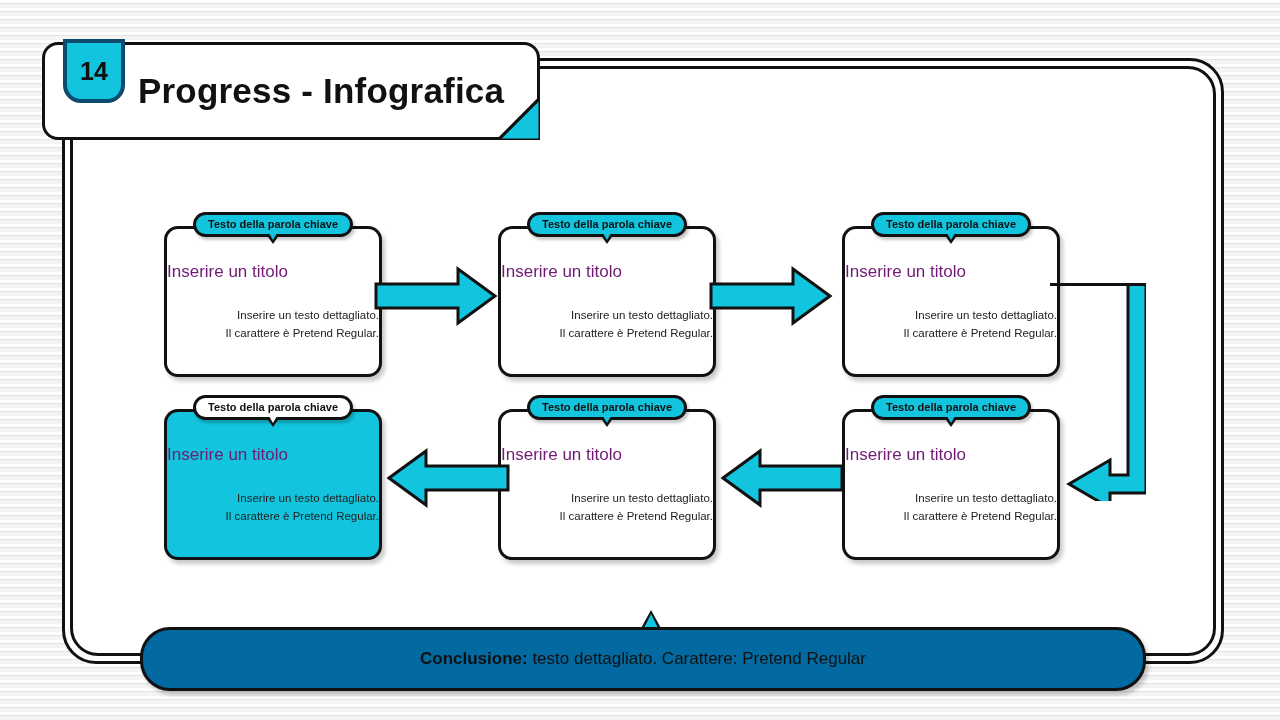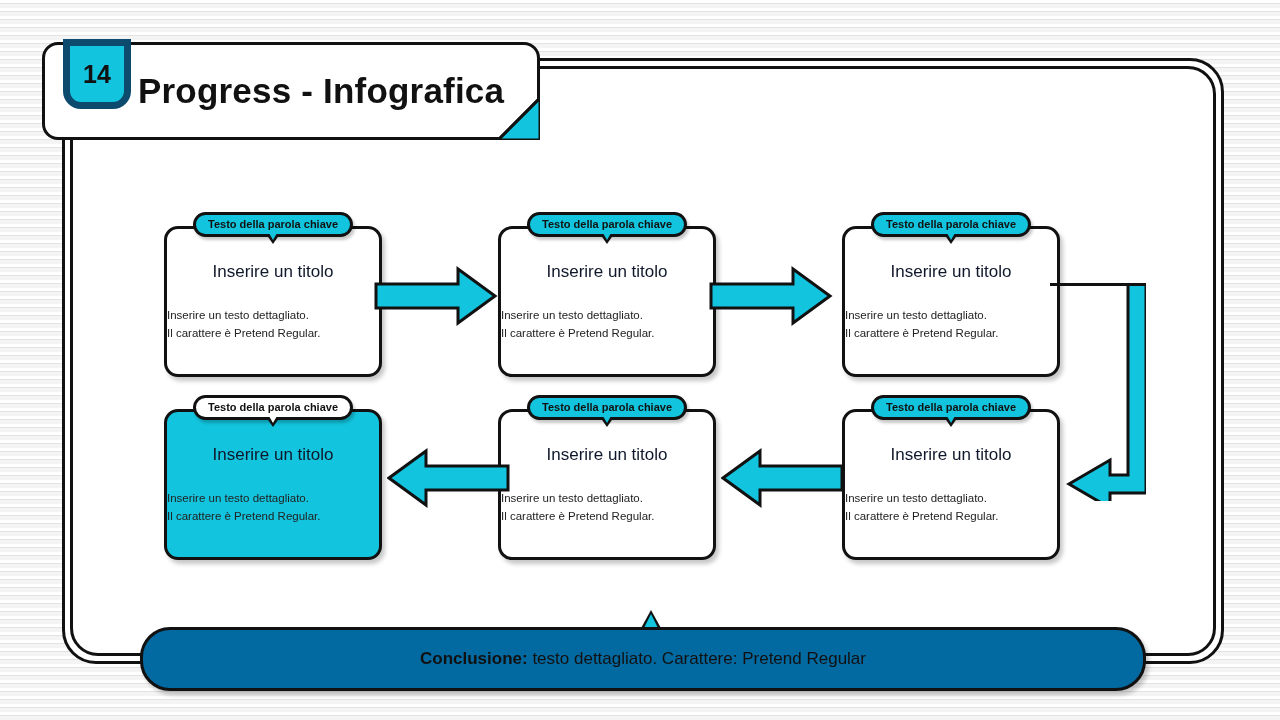--- a/index.html
+++ b/index.html
@@ -25,21 +25,21 @@
     border:3px solid #111111;border-radius:28px;background:transparent;
   }
 
   
   .title-card{
     position:absolute;left:42px;top:42px;width:492px;height:92px;
     background:#ffffff;border:3px solid #111111;border-radius:16px;
   }
   .title-num{
     position:absolute;left:18px;top:-6px;width:54px;height:56px;
-    background:#12C4DD;border:7px solid #0c4a6e;
+    background:#12C4DD;border:4px solid #0c4a6e;
     border-radius:0 0 18px 18px;
     display:flex;align-items:center;justify-content:center;
     font-size:25px;font-weight:bold;color:#111111;
   }
   .title-text{
     position:absolute;left:93px;top:0;right:16px;height:92px;
     display:flex;align-items:center;
     font-size:35px;font-weight:bold;color:#111111;letter-spacing:.2px;
   }
   .fold{
@@ -49,25 +49,25 @@
   .fold svg{display:block;}
 
   
   .card{
     position:absolute;width:212px;height:145px;
     background:#ffffff;border:3px solid #111111;border-radius:14px;
     box-shadow:3px 4px 4px rgba(0,0,0,.22);
   }
   .card.highlight{background:#12C4DD;}
   .card-title{
-    position:absolute;left:0;right:0;top:33px;text-align:center;
-    font-size:17px;color:#0f172a;
+    position:absolute;left:0;right:0;top:33px;text-align:left;
+    font-size:17px;color:#701a75;
   }
   .card-body{
-    position:absolute;left:0;right:0;top:77px;text-align:left;
+    position:absolute;left:0;right:0;top:77px;text-align:right;
     font-size:11.5px;color:#222222;line-height:18px;
   }
   .badge{
     position:absolute;left:50%;transform:translateX(-50%);
     top:-17px;padding:3px 12px 4px;
     background:#12C4DD;border:3px solid #111111;border-radius:16px;
     font-size:11px;font-weight:bold;color:#111111;white-space:nowrap;
     box-shadow:2px 3px 3px rgba(0,0,0,.22);
   }
   .card.highlight .badge{background:#ffffff;}

